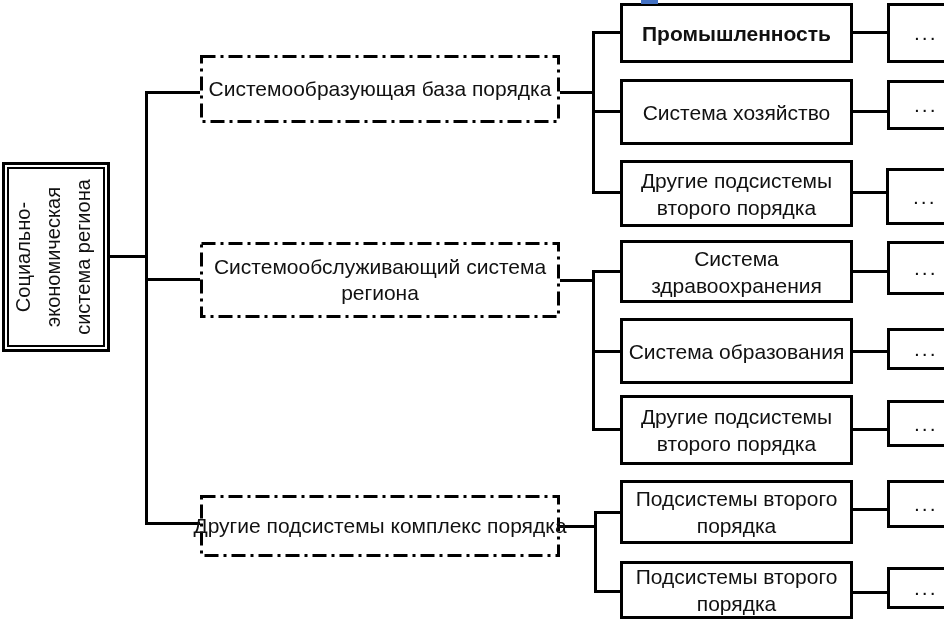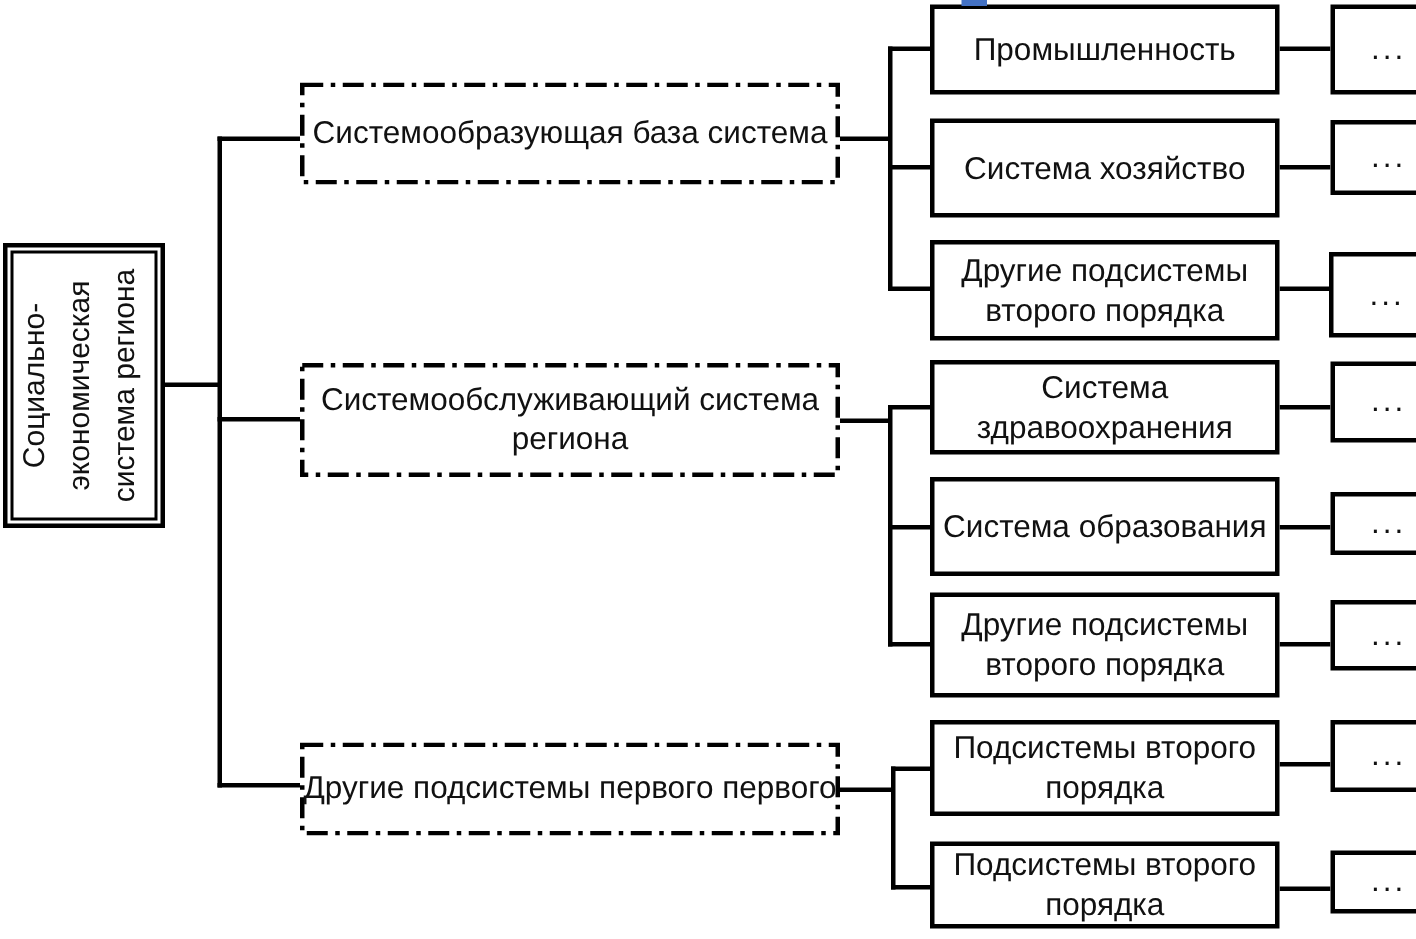--- a/index.html
+++ b/index.html
@@ -71,21 +71,21 @@
     background: #fff;
     box-sizing: border-box;
     display: flex;
     align-items: center;
     justify-content: center;
     text-align: center;
     font-size: 21px;
     line-height: 27px;
     padding: 0 3px;
   }
-  .b1 { top: 3px;   height: 60px; }
+  .b1 { top: 3px;   height: 60px; font-weight: bold; }
   .b2 { top: 79px;  height: 66px; }
   .b3 { top: 160px; height: 67px; }
   .b4 { top: 240px; height: 63px; }
   .b5 { top: 318px; height: 66px; }
   .b6 { top: 395px; height: 70px; }
   .b7 { top: 480px; height: 64px; }
   .b8 { top: 561px; height: 58px; }
 
   
   .etc-box {
@@ -161,33 +161,33 @@
         <span>экономическая</span>
         <span>система региона</span>
       </div>
     </div>
   </div>
 
   <div class="dash-box d1">
     <svg width="360" height="68">
       <rect x="1.5" y="1.5" width="357" height="65" fill="none" stroke="#000" stroke-width="3" stroke-dasharray="14 5 3 5"></rect>
     </svg>
-    <div class="lbl">Системообразующая база система</div>
+    <div class="lbl">Системообразующая база порядка</div>
   </div>
   <div class="dash-box d2">
     <svg width="360" height="76">
       <rect x="1.5" y="1.5" width="357" height="73" fill="none" stroke="#000" stroke-width="3" stroke-dasharray="14 5 3 5"></rect>
     </svg>
     <div class="lbl">Системообслуживающий система региона</div>
   </div>
   <div class="dash-box d3">
     <svg width="360" height="62">
       <rect x="1.5" y="1.5" width="357" height="59" fill="none" stroke="#000" stroke-width="3" stroke-dasharray="14 5 3 5"></rect>
     </svg>
-    <div class="lbl">Другие подсистемы первого первого</div>
+    <div class="lbl">Другие подсистемы комплекс порядка</div>
   </div>
 
   <div class="solid-box b1">
     <div>Промышленность</div>
   </div>
   <div class="solid-box b2">
     <div>Система хозяйство</div>
   </div>
   <div class="solid-box b3">
     <div>Другие подсистемы второго порядка</div>

